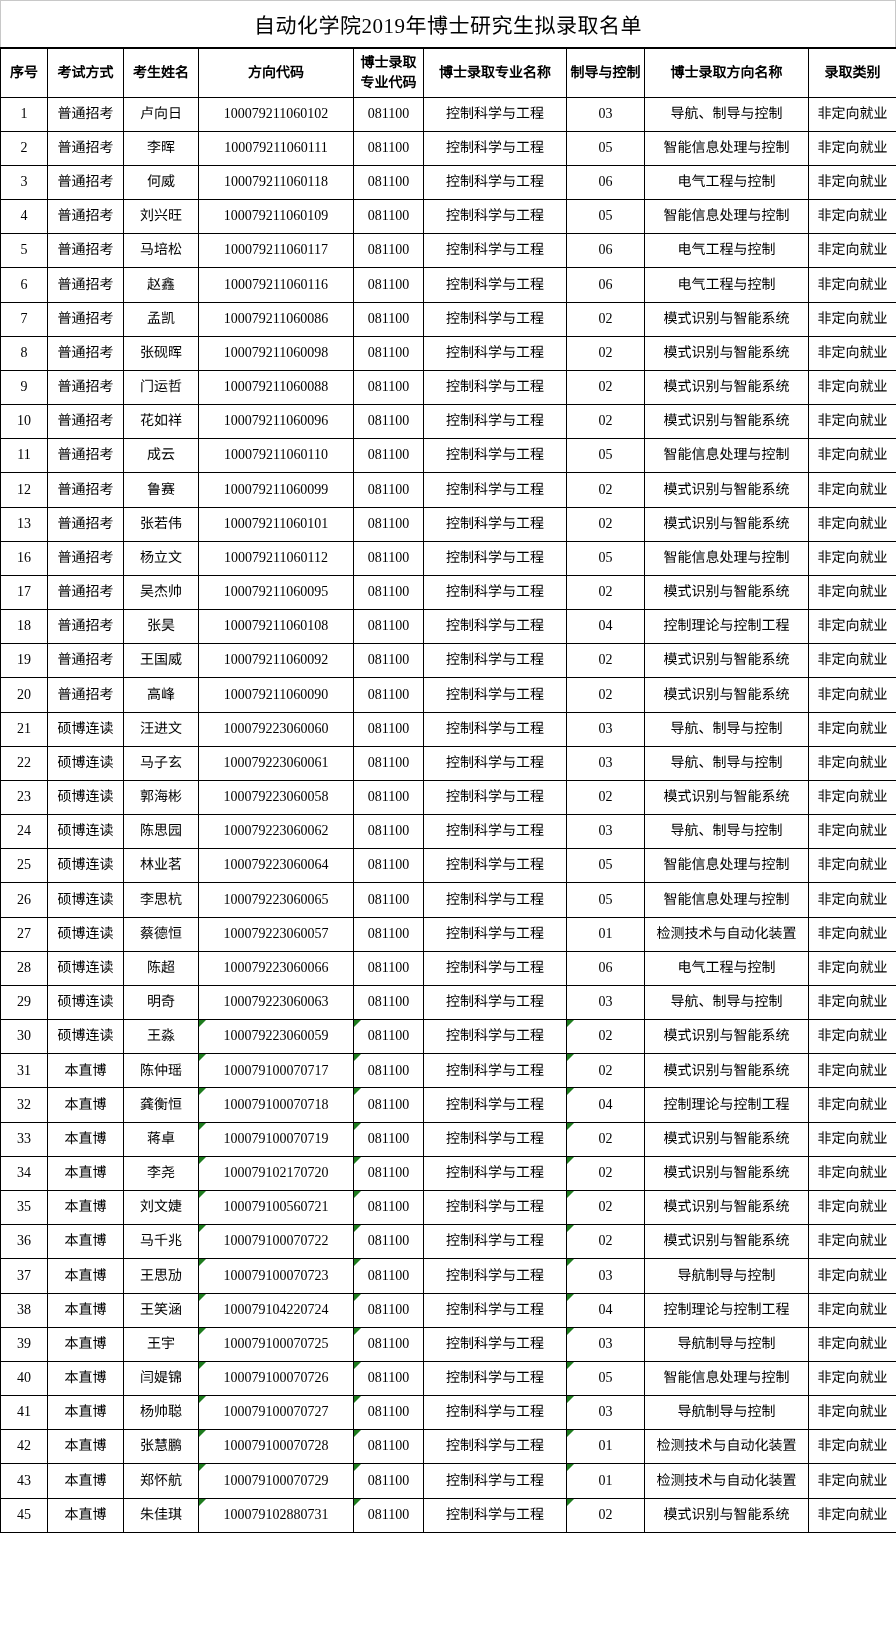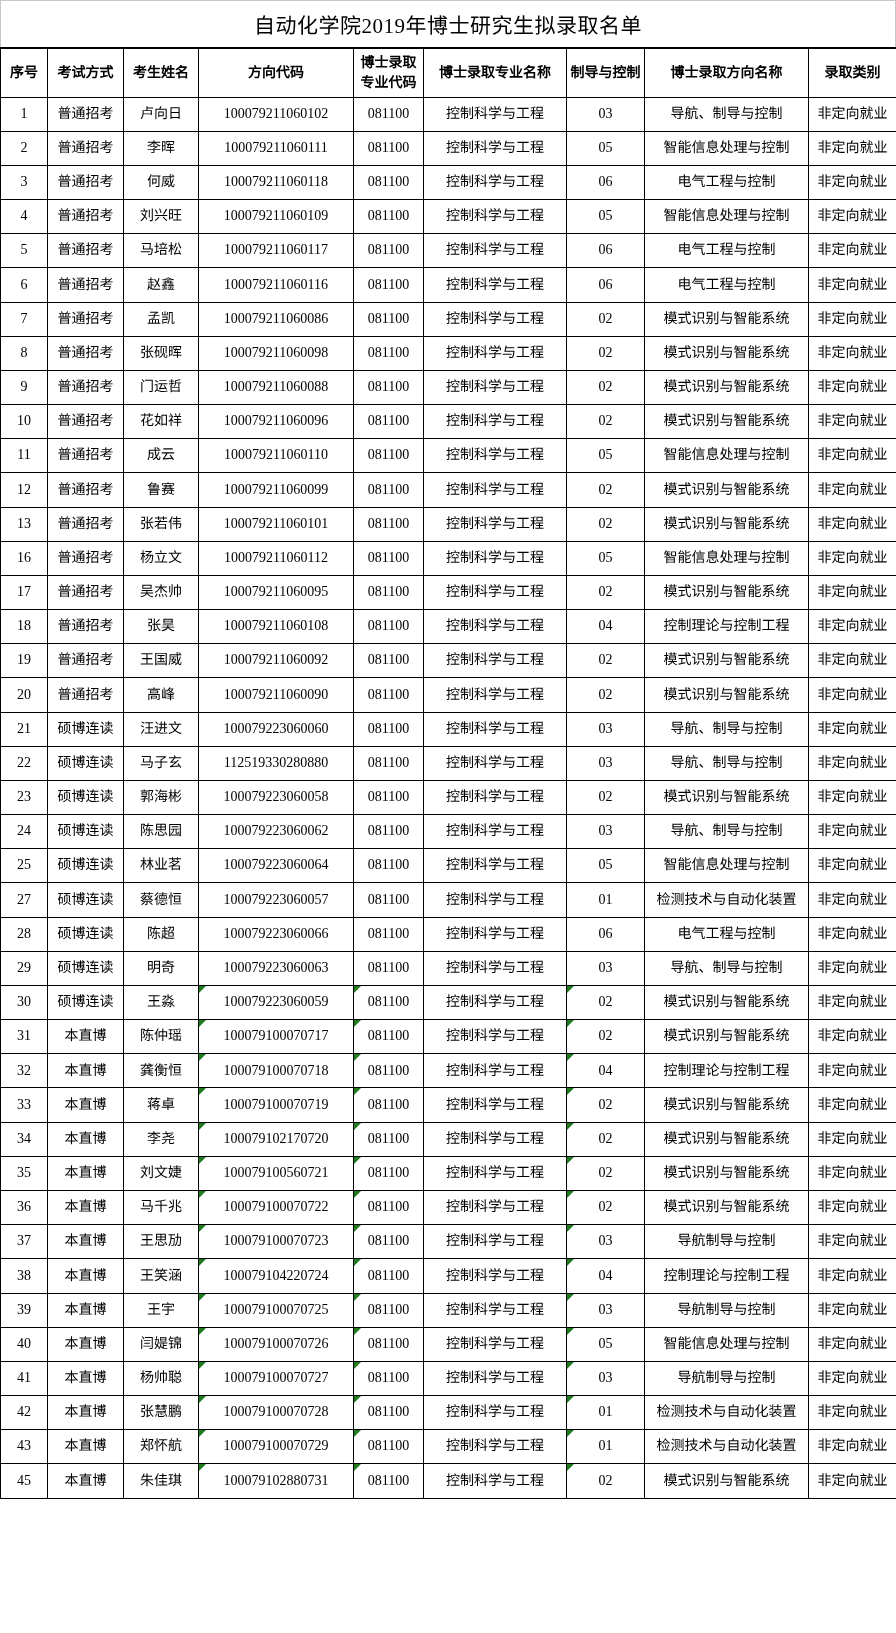--- a/index.html
+++ b/index.html
@@ -307,21 +307,21 @@
           <td>081100</td>
           <td>控制科学与工程</td>
           <td>03</td>
           <td>导航、制导与控制</td>
           <td>非定向就业</td>
         </tr>
         <tr>
           <td>22</td>
           <td>硕博连读</td>
           <td>马子玄</td>
-          <td>112519330280880</td>
+          <td>100079223060061</td>
           <td>081100</td>
           <td>控制科学与工程</td>
           <td>03</td>
           <td>导航、制导与控制</td>
           <td>非定向就业</td>
         </tr>
         <tr>
           <td>23</td>
           <td>硕博连读</td>
           <td>郭海彬</td>
@@ -341,20 +341,31 @@
           <td>控制科学与工程</td>
           <td>03</td>
           <td>导航、制导与控制</td>
           <td>非定向就业</td>
         </tr>
         <tr>
           <td>25</td>
           <td>硕博连读</td>
           <td>林业茗</td>
           <td>100079223060064</td>
+          <td>081100</td>
+          <td>控制科学与工程</td>
+          <td>05</td>
+          <td>智能信息处理与控制</td>
+          <td>非定向就业</td>
+        </tr>
+        <tr>
+          <td>26</td>
+          <td>硕博连读</td>
+          <td>李思杭</td>
+          <td>100079223060065</td>
           <td>081100</td>
           <td>控制科学与工程</td>
           <td>05</td>
           <td>智能信息处理与控制</td>
           <td>非定向就业</td>
         </tr>
         <tr>
           <td>27</td>
           <td>硕博连读</td>
           <td>蔡德恒</td>

